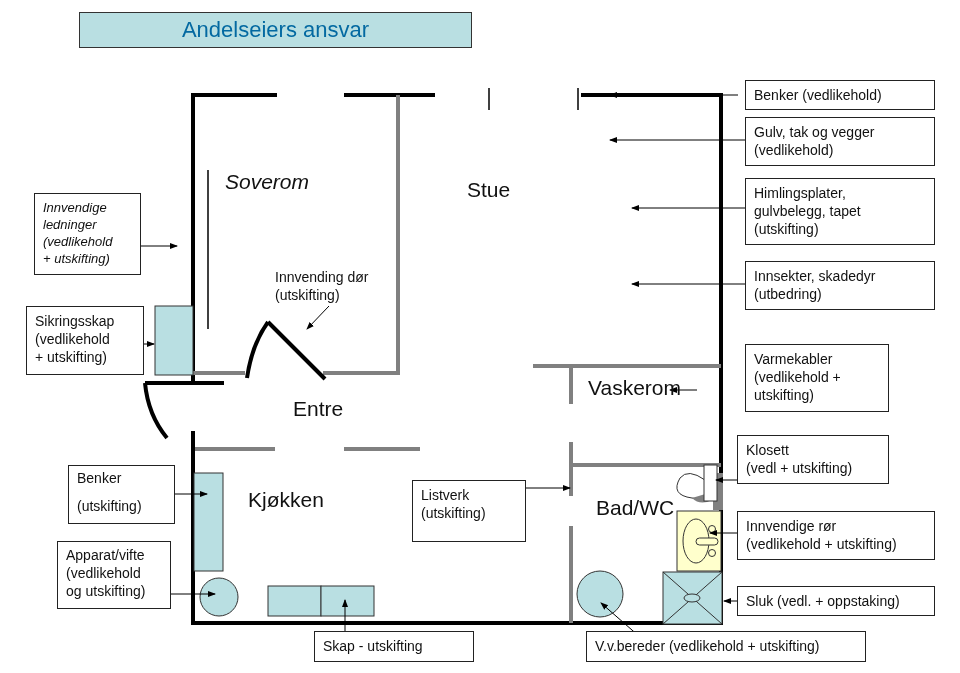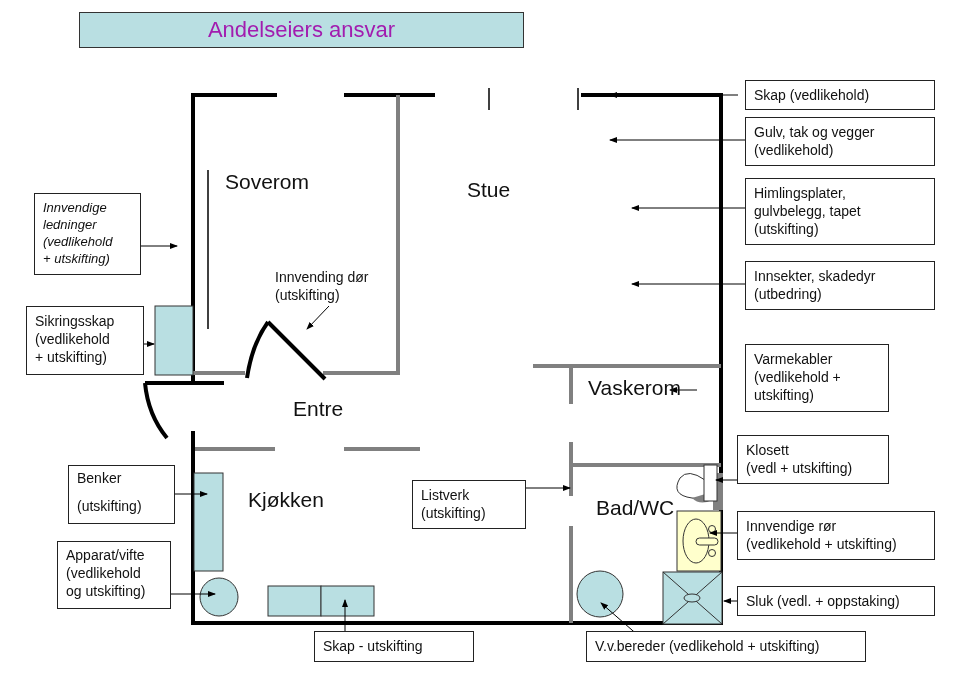--- a/index.html
+++ b/index.html
@@ -1,18 +1,18 @@
 <!DOCTYPE html>
 <html><head>
 <meta charset="utf-8">
 <style>
   html, body { margin:0; padding:0; background:#ffffff; }
   body { width:960px; height:673px; position:relative; overflow:hidden; font-family:"Liberation Sans", sans-serif; }
   svg#plan { position:absolute; left:0; top:0; }
-  .title-box { position:absolute; left:79px; top:12px; width:445px; height:36px; background:#b9dfe2; border:1px solid #333; box-sizing:border-box; display:flex; align-items:center; justify-content:center; font-size:22px; color:#a21caf; }
+  .title-box { position:absolute; left:79px; top:12px; width:393px; height:36px; background:#b9dfe2; border:1px solid #333; box-sizing:border-box; display:flex; align-items:center; justify-content:center; font-size:22px; color:#0369a1; }
   .lbl { position:absolute; background:#fff; border:1px solid #222; box-sizing:border-box; font-size:14px; line-height:18px; color:#111; padding:3px 8px; white-space:pre-line; }
   .room { position:absolute; font-size:21px; color:#111; white-space:nowrap; }
   .note { position:absolute; font-size:14px; line-height:18px; color:#111; white-space:pre-line; }
 </style>
 </head>
 <body>
 
 <svg id="plan" width="960" height="673">
   <defs>
     <marker id="ah" markerWidth="8" markerHeight="8" refX="7" refY="4" orient="auto" markerUnits="userSpaceOnUse">
@@ -103,49 +103,49 @@
     <line x1="170" y1="594" x2="215" y2="594"></line>
     <line x1="170" y1="494" x2="207" y2="494"></line>
     <line x1="143" y1="344" x2="154" y2="344"></line>
     <line x1="140" y1="246" x2="177" y2="246"></line>
     <line x1="329" y1="306" x2="307" y2="329"></line>
   </g>
 </svg>
 
 <div class="title-box">Andelseiers ansvar</div>
 
-<div class="room" style="left:225px;top:170px;">Soverom</div>
+<div class="room" style="left:225px;top:170px;font-style:italic;">Soverom</div>
 <div class="room" style="left:467px;top:178px;">Stue</div>
 <div class="room" style="left:293px;top:397px;">Entre</div>
 <div class="room" style="left:588px;top:376px;">Vaskerom</div>
 <div class="room" style="left:248px;top:488px;">Kjøkken</div>
 <div class="room" style="left:596px;top:496px;">Bad/WC</div>
 
 <div class="note" style="left:275px;top:268px;">Innvending  dør
 (utskifting)</div>
 
-<div class="lbl" style="left:745px;top:80px;width:190px;height:30px;padding-top:5px;">Skap (vedlikehold)</div>
+<div class="lbl" style="left:745px;top:80px;width:190px;height:30px;padding-top:5px;">Benker (vedlikehold)</div>
 <div class="lbl" style="left:745px;top:117px;width:190px;height:49px;padding-top:5px;">Gulv,  tak og vegger
 (vedlikehold)</div>
 <div class="lbl" style="left:745px;top:178px;width:190px;height:67px;padding-top:5px;">Himlingsplater,
 gulvbelegg,  tapet
 (utskifting)</div>
 <div class="lbl" style="left:745px;top:261px;width:190px;height:49px;padding-top:5px;">Innsekter,  skadedyr
 (utbedring)</div>
 <div class="lbl" style="left:745px;top:344px;width:144px;height:68px;padding-top:5px;">Varmekabler
 (vedlikehold +
 utskifting)</div>
 <div class="lbl" style="left:737px;top:435px;width:152px;height:49px;padding-top:5px;">Klosett
 (vedl + utskifting)</div>
 <div class="lbl" style="left:737px;top:511px;width:198px;height:49px;padding-top:5px;">Innvendige  rør
 (vedlikehold + utskifting)</div>
 <div class="lbl" style="left:737px;top:586px;width:198px;height:30px;padding-top:5px;">Sluk (vedl.  + oppstaking)</div>
 <div class="lbl" style="left:586px;top:631px;width:280px;height:31px;padding-top:5px;">V.v.bereder (vedlikehold  + utskifting)</div>
 <div class="lbl" style="left:314px;top:631px;width:160px;height:31px;padding-top:5px;">Skap - utskifting</div>
-<div class="lbl" style="left:412px;top:480px;width:114px;height:49px;padding-top:5px;">Listverk
+<div class="lbl" style="left:412px;top:480px;width:114px;height:62px;padding-top:5px;">Listverk
 (utskifting)</div>
 <div class="lbl" style="left:57px;top:541px;width:114px;height:68px;padding-top:4px;">Apparat/vifte
 (vedlikehold
 og utskifting)</div>
 <div class="lbl" style="left:68px;top:465px;width:107px;height:59px;padding-top:5px;line-height:14px;">Benker
 
 (utskifting)</div>
 <div class="lbl" style="left:26px;top:306px;width:118px;height:69px;padding-top:5px;">Sikringsskap
 (vedlikehold
 + utskifting)</div>

